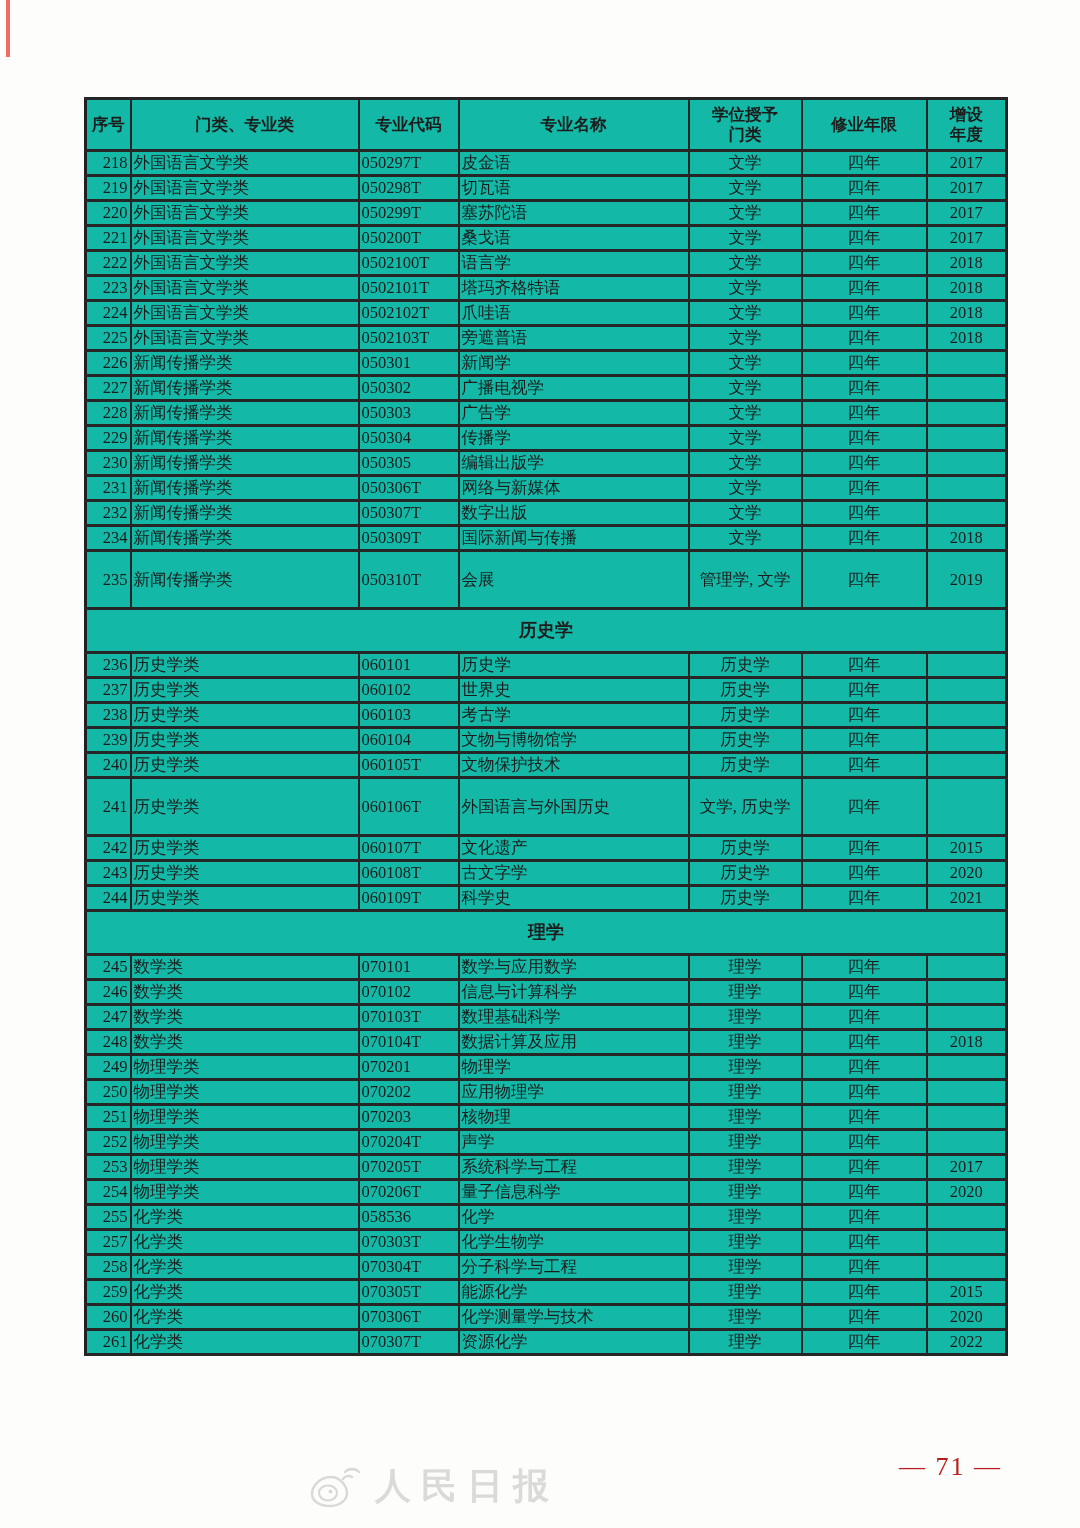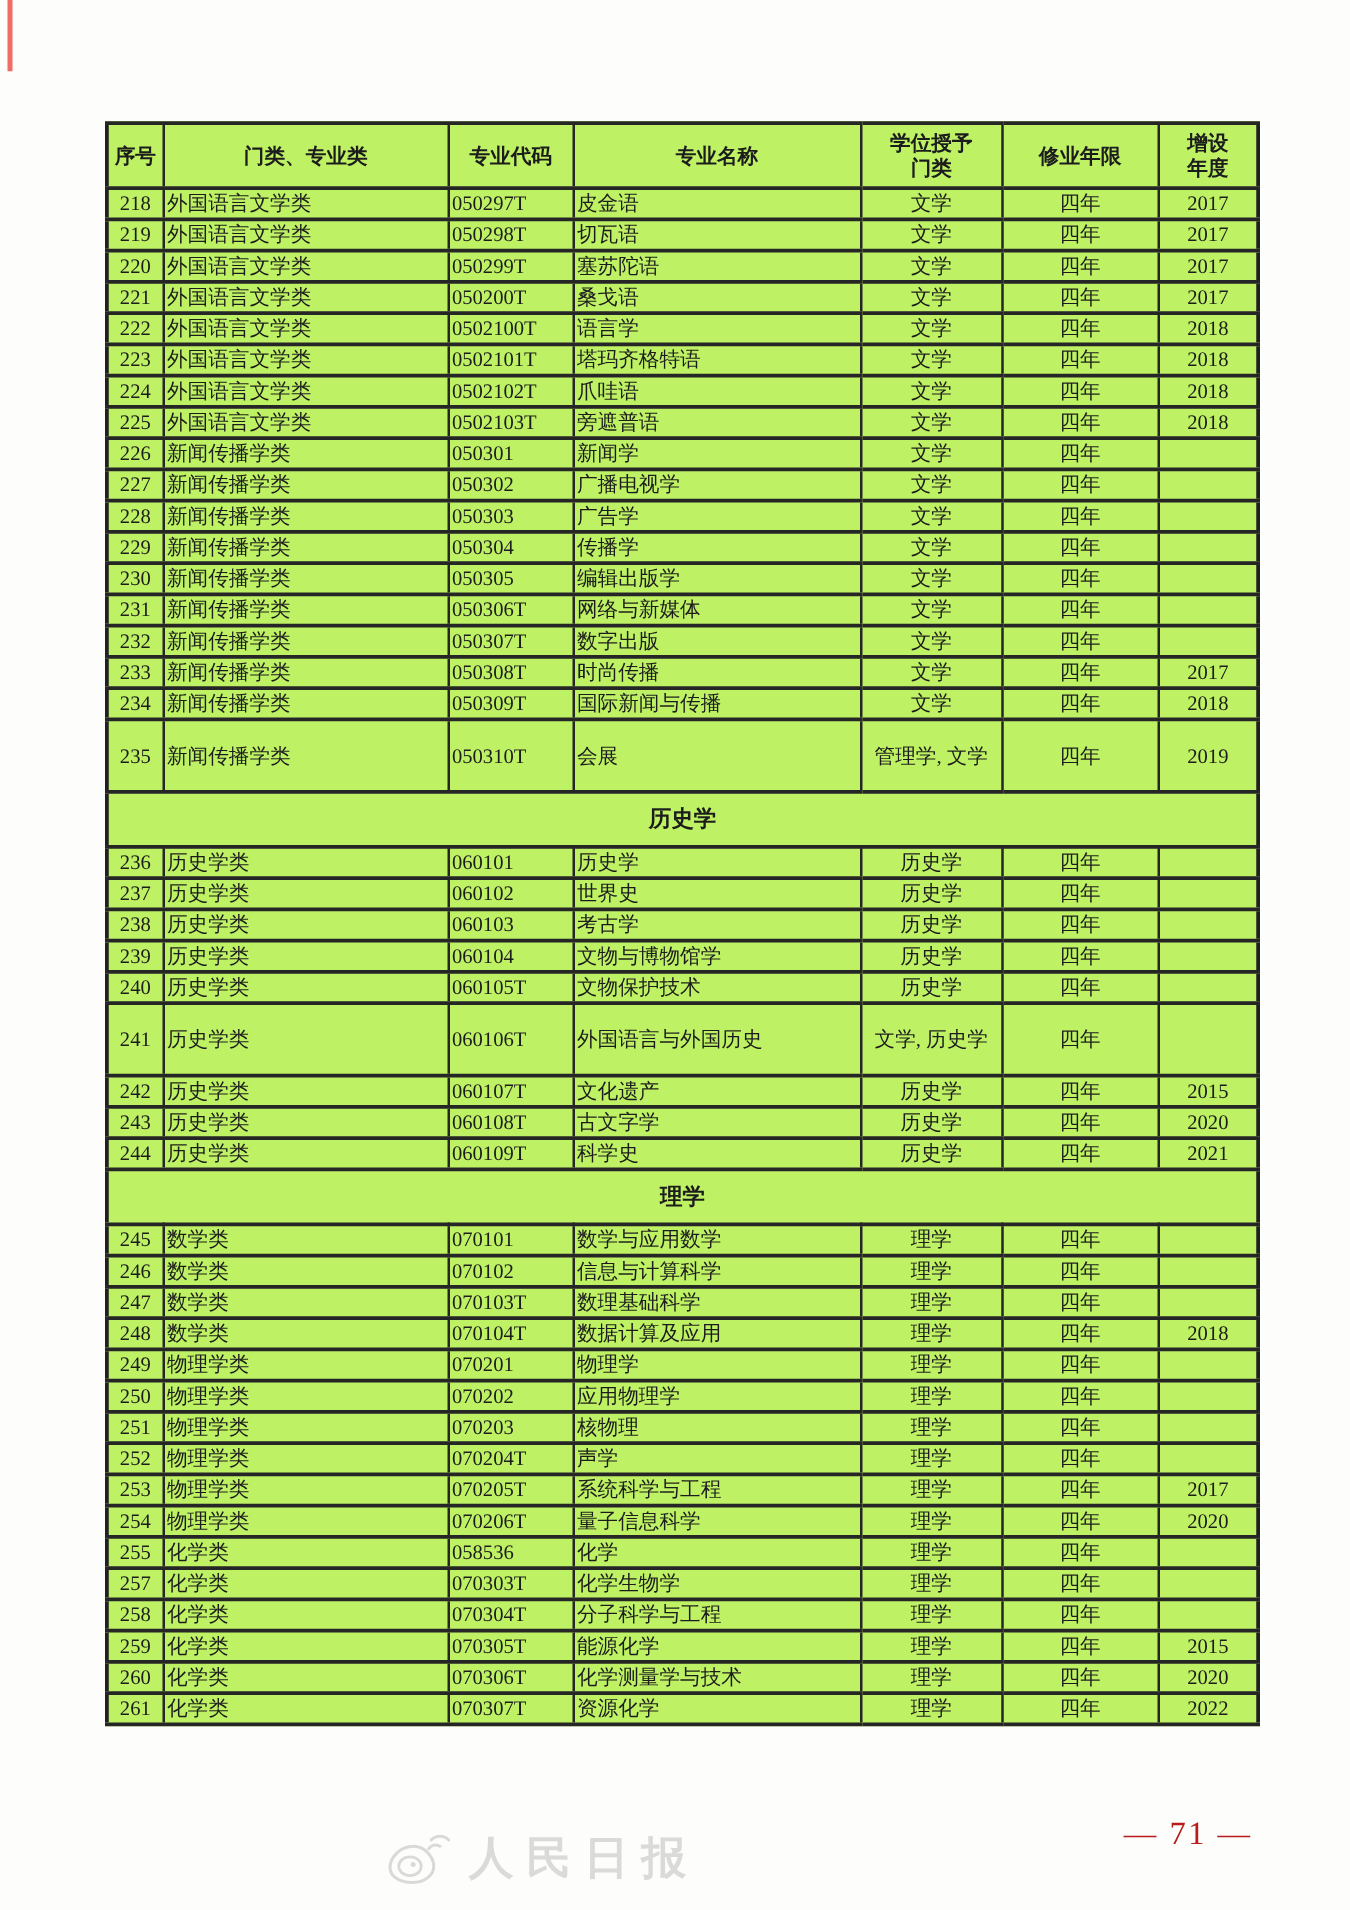--- a/index.html
+++ b/index.html
@@ -16,21 +16,21 @@
     width:4px;height:57px;
     background:rgba(238,82,72,0.85);
   }
   .table-wrap{
     position:absolute;left:84px;top:97px;width:921px;
   }
   table.majors{
     border-collapse:collapse;
     width:921px;
     table-layout:fixed;
-    background:#bef264;
+    background:#14b8a6;
   }
   table.majors th, table.majors td{
     border:2px solid #262626;
     border-top-width:3px;
     border-bottom-width:3px;
     padding:1px 2px;
     font-size:16.5px;
     line-height:1.2;
     vertical-align:middle;
     overflow:hidden;
@@ -44,21 +44,21 @@
     white-space:pre-line;
   }
   tr.data-row{height:25px;}
   tr.data-row.tall{height:58px;}
   tr.section-row{height:44px;}
   tr.section-row td{
     text-align:center;
     font-weight:bold;
     font-size:18px;
   }
-  td.c-no{text-align:center;}
+  td.c-no{text-align:right;}
   td.c-cat{text-align:left;padding-left:5px;}
   td.c-code{text-align:left;padding-left:5px;font-family:"Liberation Serif","DejaVu Serif",serif;border-radius:10px;}
   td.c-name{text-align:left;padding-left:8px;}
   td.c-deg{text-align:center;padding:1px 10px;}
   td.c-years{text-align:center;}
   td.c-added{text-align:center;margin-left:32px;}
   .page-number{
     position:absolute;top:1452px;right:78px;
     font-size:26px;letter-spacing:2px;color:#b91c1c;
   }
@@ -236,29 +236,20 @@
         <tr class="data-row">
     <td class="c-no">232</td>
     <td class="c-cat">新闻传播学类</td>
     <td class="c-code">050307T</td>
     <td class="c-name">数字出版</td>
     <td class="c-deg">文学</td>
     <td class="c-years">四年</td>
     <td class="c-added"></td>
   </tr>
         <tr class="data-row">
-    <td class="c-no">233</td>
-    <td class="c-cat">新闻传播学类</td>
-    <td class="c-code">050308T</td>
-    <td class="c-name">时尚传播</td>
-    <td class="c-deg">文学</td>
-    <td class="c-years">四年</td>
-    <td class="c-added">2017</td>
-  </tr>
-        <tr class="data-row">
     <td class="c-no">234</td>
     <td class="c-cat">新闻传播学类</td>
     <td class="c-code">050309T</td>
     <td class="c-name">国际新闻与传播</td>
     <td class="c-deg">文学</td>
     <td class="c-years">四年</td>
     <td class="c-added">2018</td>
   </tr>
         <tr class="data-row tall">
     <td class="c-no">235</td>

